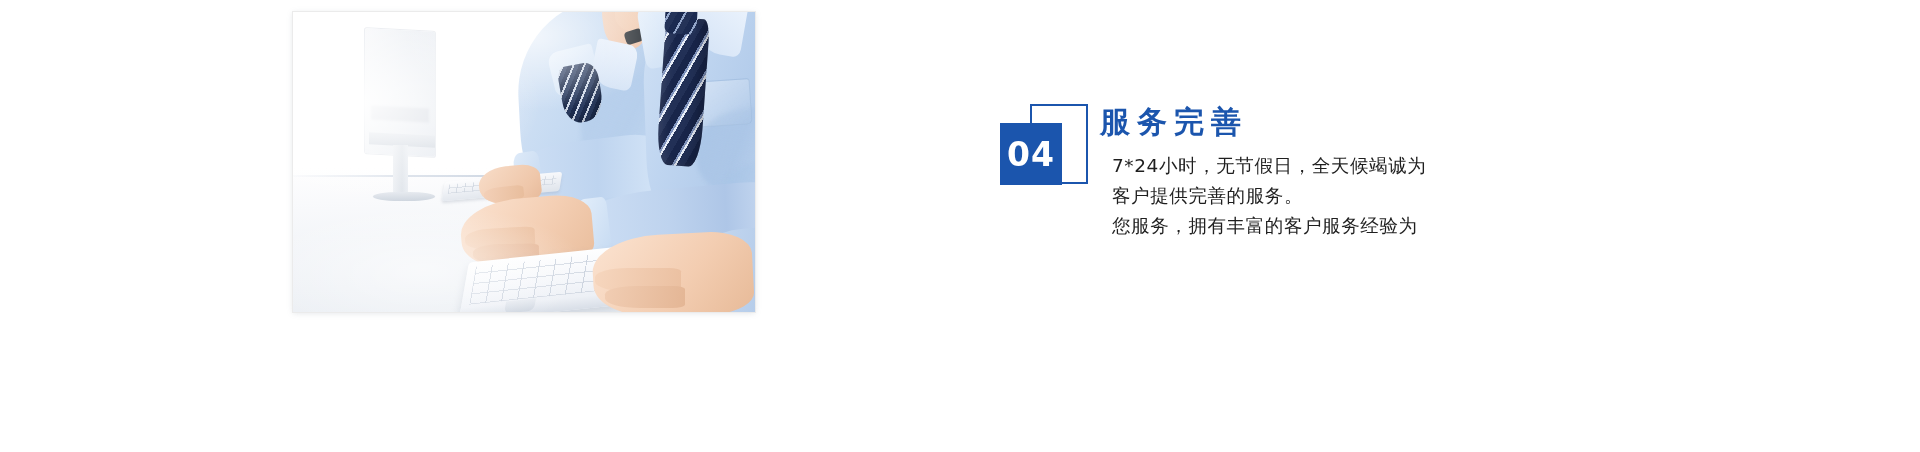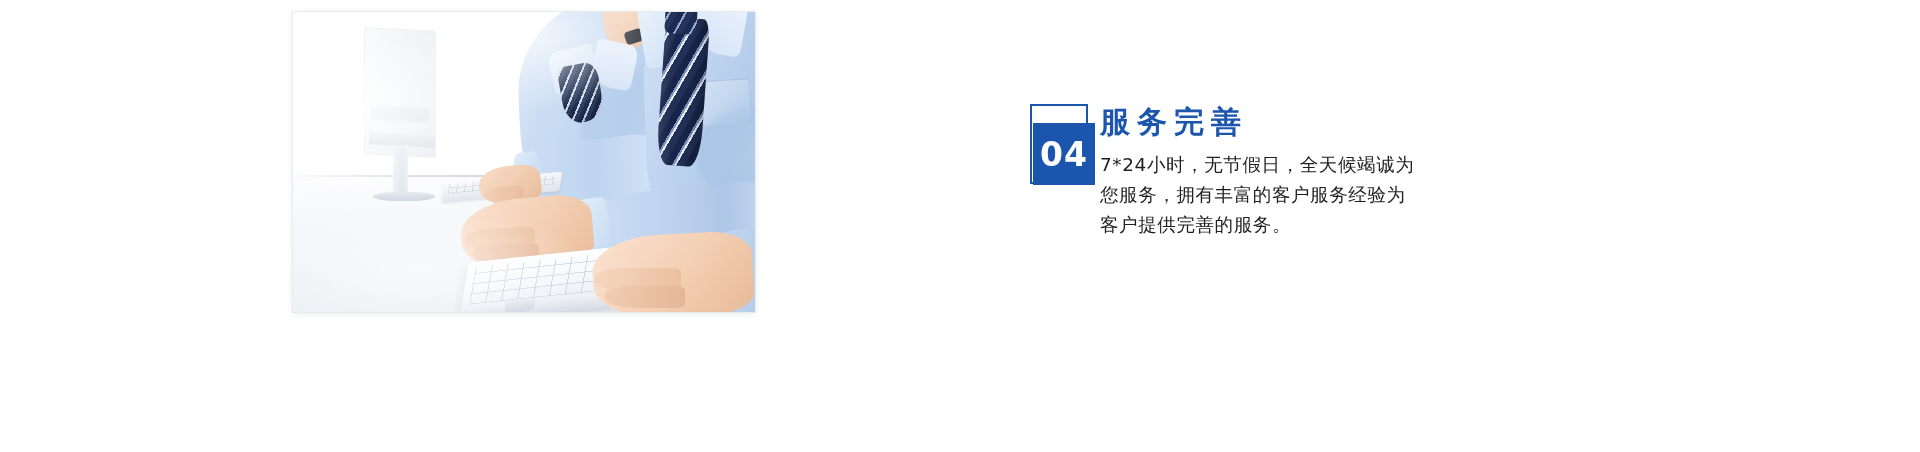--- a/index.html
+++ b/index.html
@@ -579,21 +579,20 @@
   .badge-fill {
     position: absolute;
     left: 0px;
     top: 19px;
     width: 62px;
     height: 62px;
     background: #1b55ad;
     display: flex;
     align-items: center;
     justify-content: center;
-    margin-left: 33px;
   }
   .badge-number {
     color: #ffffff;
     font-size: 33px;
     font-weight: bold;
     letter-spacing: 1px;
     line-height: 1;
     font-family: "DejaVu Sans", "Liberation Sans", sans-serif;
   }
 
@@ -611,21 +610,21 @@
     line-height: 1.18;
     margin: 8px 0 11px 0;
     white-space: nowrap;
     font-family: "DejaVu Sans", "Liberation Sans", sans-serif;
   }
   .section-body {
     color: #1f1f1f;
     font-size: 18.5px;
     line-height: 1.62;
     letter-spacing: 0.6px;
-    margin: 0;
+    margin: 12px;
     font-family: "DejaVu Sans", "Liberation Sans", sans-serif;
   }
   .section-body .line {
     display: block;
     white-space: nowrap;
   }
 </style>
 </head>
 <body>
 
@@ -695,20 +694,20 @@
       <div class="badge-outline"></div>
       <div class="badge-fill">
         <span class="badge-number">04</span>
       </div>
     </div>
 
     <div class="text-col">
       <h2 class="section-title">服务完善</h2>
       <p class="section-body">
         <span class="line">7*24小时，无节假日，全天候竭诚为</span>
+        <span class="line">客户提供完善的服务。</span>
         <span class="line">您服务，拥有丰富的客户服务经验为</span>
-        <span class="line">客户提供完善的服务。</span>
       </p>
     </div>
 
   </div>
 
 </div>
 
 </body></html>

